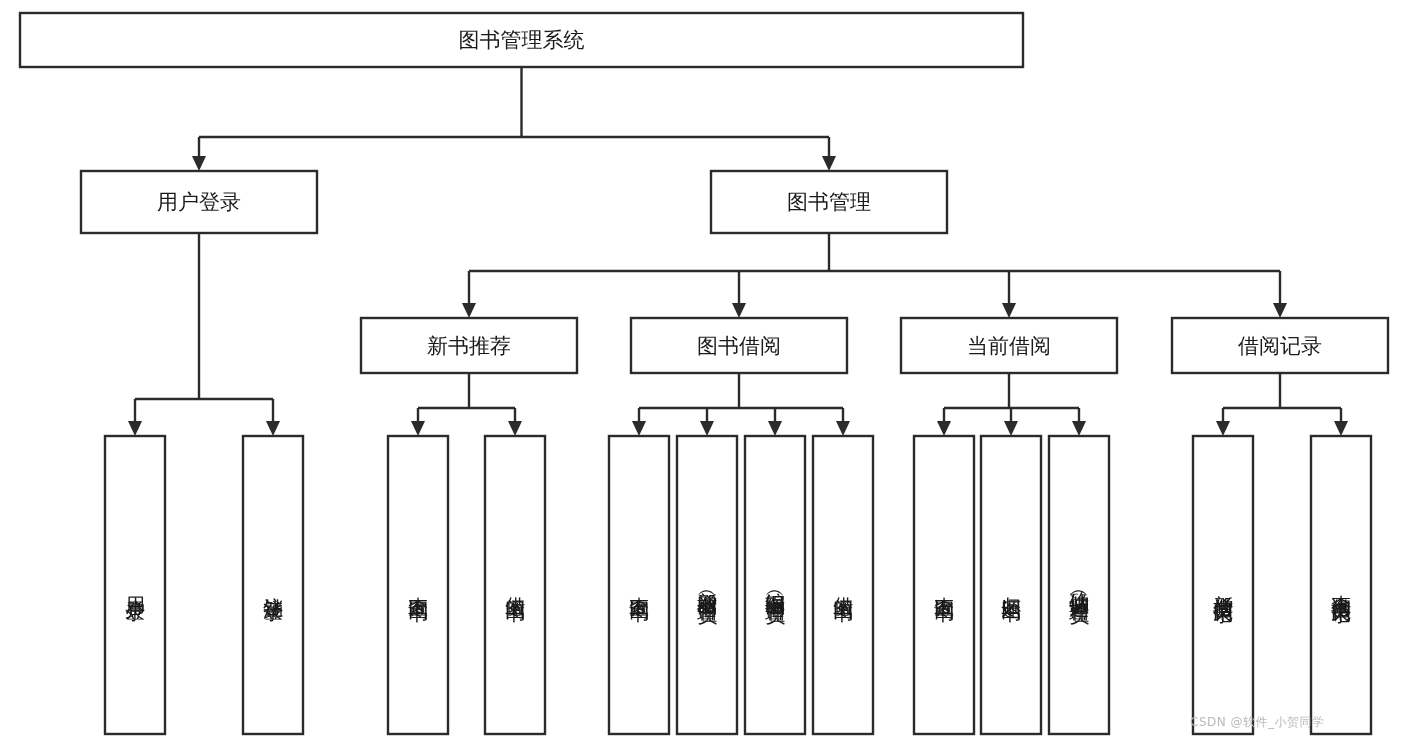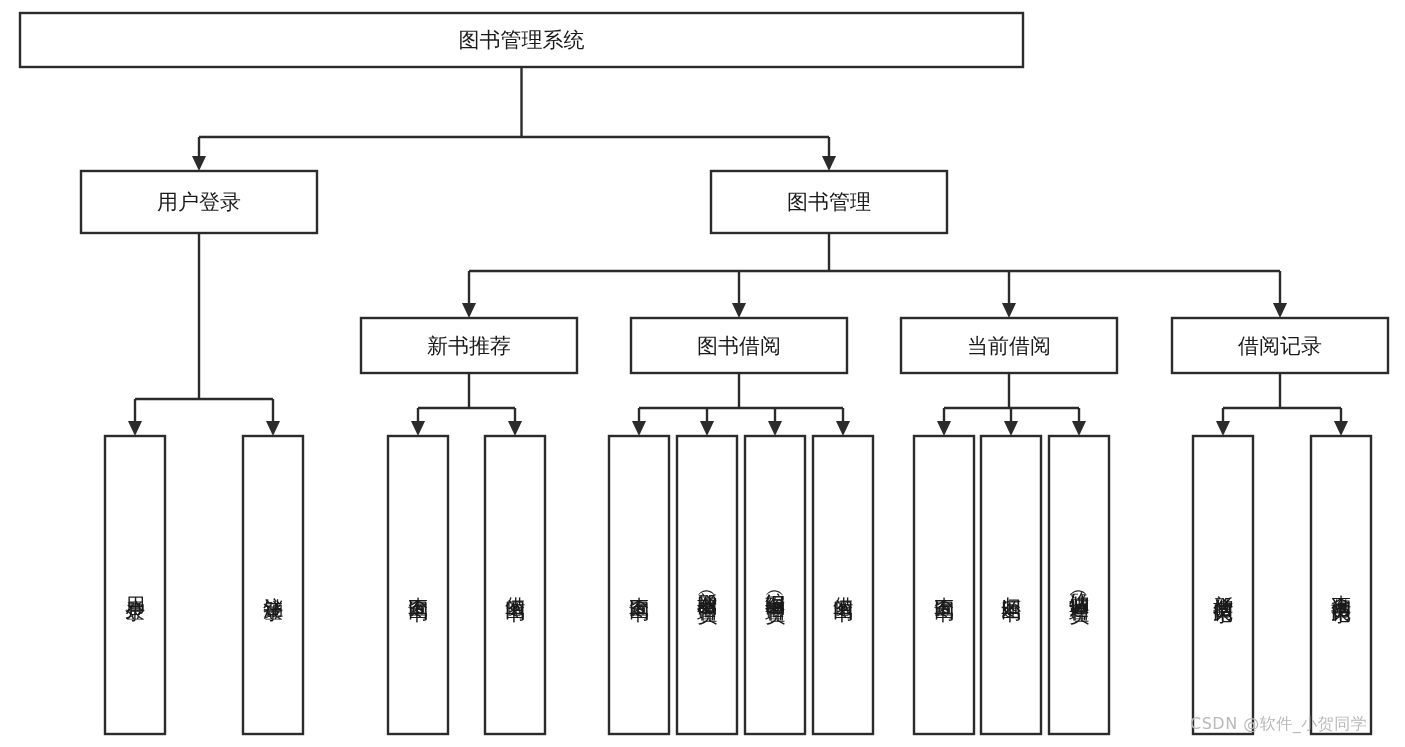--- a/index.html
+++ b/index.html
@@ -63,21 +63,21 @@
     justify-content: center;
     text-align: center;
     white-space: nowrap;
     pointer-events: none;
   }
   .watermark {
     position: absolute;
     left: 1190px;
     top: 714px;
     font-family: "DejaVu Sans", "Liberation Sans", sans-serif;
-    font-size: 16px;
+    font-size: 12px;
     color: #b9b9b9;
     letter-spacing: 0.5px;
     white-space: nowrap;
   }
 </style>
 </head>
 <body>
 
 <div id="diagram-root">
 

